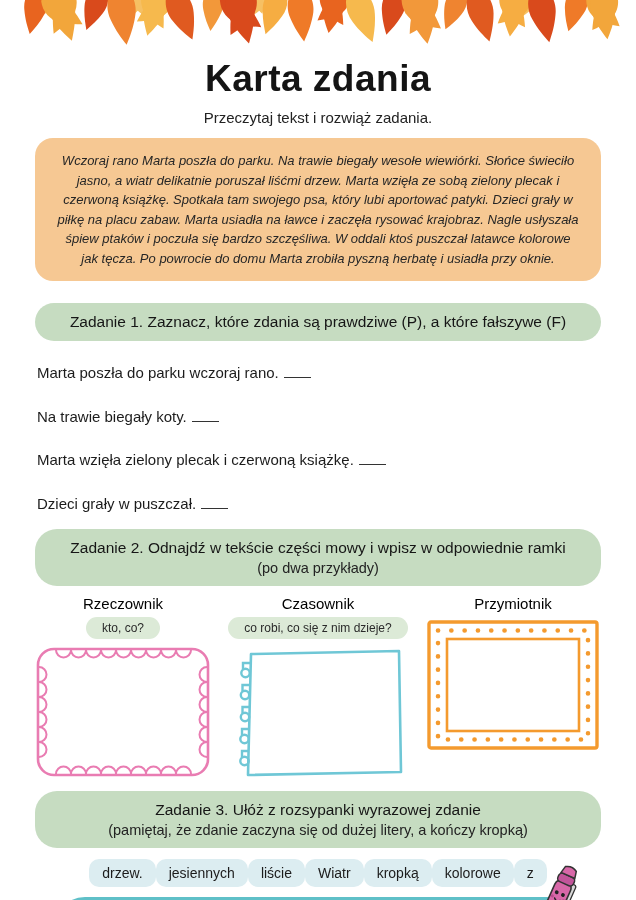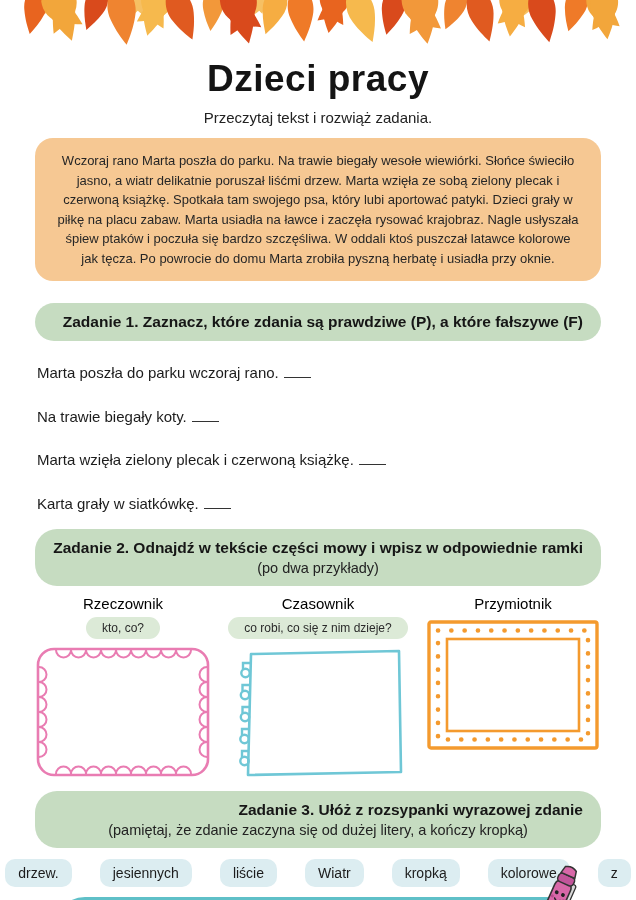--- a/index.html
+++ b/index.html
@@ -9,43 +9,43 @@
     font-family:"Liberation Sans", sans-serif; color:#1f1f1f; position:relative;
   }
   .leaves { display:block; width:636px; height:54px; }
   h1.title {
     text-align:center; font-size:37px; font-weight:800; letter-spacing:.5px;
     margin-top:4px; color:#141414;
   }
   .subtitle { text-align:center; font-size:15px; margin-top:9px; color:#222; }
   .story {
     margin:12px 35px 0 35px; background:#f6c893; border-radius:18px;
-    padding:13px 22px; font-size:13px; line-height:19.5px; text-align:center; color:#262626;
+    padding:13px 22px; font-size:13px; line-height:19.5px; text-align:center; color:#262626;font-style:italic;
   }
   .task-header {
     margin:0 35px; background:#c6dcc1; border-radius:22px;
     text-align:center; padding:10px 18px;
   }
-  .task-header .h-main { font-size:15.5px; font-weight:700; color:#161616; display:block;text-align:right; }
+  .task-header .h-main { font-size:15.5px; font-weight:400; color:#161616; display:block; }
   .task-header .h-sub  { font-size:14.5px; font-weight:400; color:#222; display:block; margin-top:3px; }
   .t1 { margin-top:22px; }
   .statements { margin:14px 37px 0 37px; }
   .statement { font-size:15px; line-height:22.5px; color:#1c1c1c;margin-top:21px; }
   .blank { display:inline-block; width:27px; border-bottom:1.6px solid #333; height:13px; margin-left:5px; }
   .t2 { margin-top:14px; }
   .columns { display:flex; justify-content:space-between; margin:9px 30px 0 30px; }
   .col { width:186px; display:flex; flex-direction:column; align-items:center; }
   .col-label { font-size:15px; font-weight:500; color:#000000; }
   .hint-pill {
     margin-top:5px; background:#dcead7; border-radius:13px; padding:4px 16px;
     font-size:12px; color:#2a2a2a; white-space:nowrap;
   }
   .frame-svg { margin-top:6px; width:178px; height:134px; }
   .t3 { margin-top:12px; }
-  .tiles { display:flex; justify-content:center; gap:28px; margin-top:11px; padding:0 35px; }
+  .tiles { display:flex; justify-content:center; gap:0; margin-top:11px; padding:0 35px; }
   .tile {
     background:#dcedf1; border-radius:10px; padding:6px 13px;
     font-size:14px; color:#1c1c1c; white-space:nowrap;
   }
   .answer-wrap { position:relative; margin:10px 55px 0 55px; }
   .answer-box {
     height:60px; border:3px solid #5fc0c8; border-radius:30px; background:#fff;
   }
   .pencil { position:absolute; right:-40px; top:-34px; width:105px; height:112px; }
 </style>
@@ -81,34 +81,34 @@
   <use href="#lf" transform="translate(398,11) rotate(14) scale(1.0)" fill="#d94a1c"></use>
   <use href="#lf3" transform="translate(430,15) rotate(-10) scale(1.15)" fill="#f2983a"></use>
   <use href="#lf" transform="translate(464,9)  rotate(22) scale(0.9)" fill="#ef8430"></use>
   <use href="#lf" transform="translate(494,16) rotate(-16) scale(1.1)" fill="#e05a20"></use>
   <use href="#lf3" transform="translate(528,11) rotate(8)  scale(1.0)" fill="#f6ad42"></use>
   <use href="#lf" transform="translate(560,15) rotate(-12) scale(1.15)" fill="#d94a1c"></use>
   <use href="#lf" transform="translate(594,9)  rotate(16) scale(0.95)" fill="#ef7a28"></use>
   <use href="#lf3" transform="translate(625,14) rotate(-8) scale(1.0)" fill="#f2a63b"></use>
 </svg>
 
-<h1 class="title">Dzieci pracy</h1>
+<h1 class="title">Karta zdania</h1>
 <div class="subtitle">Przeczytaj tekst i rozwiąż zadania.</div>
 
 <div class="story">Wczoraj rano Marta poszła do parku. Na trawie biegały wesołe wiewiórki. Słońce świeciło jasno, a wiatr delikatnie poruszał liśćmi drzew. Marta wzięła ze sobą zielony plecak i czerwoną książkę. Spotkała tam swojego psa, który lubi aportować patyki. Dzieci grały w piłkę na placu zabaw. Marta usiadła na ławce i zaczęła rysować krajobraz. Nagle usłyszała śpiew ptaków i poczuła się bardzo szczęśliwa. W oddali ktoś puszczał latawce kolorowe jak tęcza. Po powrocie do domu Marta zrobiła pyszną herbatę i usiadła przy oknie.</div>
 
 <div class="task-header t1">
   <span class="h-main">Zadanie 1. Zaznacz, które zdania są prawdziwe (P), a które fałszywe (F)</span>
 </div>
 
 <div class="statements">
   <div class="statement"><span>Marta poszła do parku wczoraj rano.</span><span class="blank"></span></div>
   <div class="statement"><span>Na trawie biegały koty.</span><span class="blank"></span></div>
   <div class="statement"><span>Marta wzięła zielony plecak i czerwoną książkę.</span><span class="blank"></span></div>
-  <div class="statement"><span>Karta grały w siatkówkę.</span><span class="blank"></span></div>
+  <div class="statement"><span>Dzieci grały w puszczał.</span><span class="blank"></span></div>
 </div>
 
 <div class="task-header t2">
   <span class="h-main">Zadanie 2. Odnajdź w tekście części mowy i wpisz w odpowiednie ramki</span>
   <span class="h-sub">(po dwa przykłady)</span>
 </div>
 
 <div class="columns">
 
   <div class="col">

